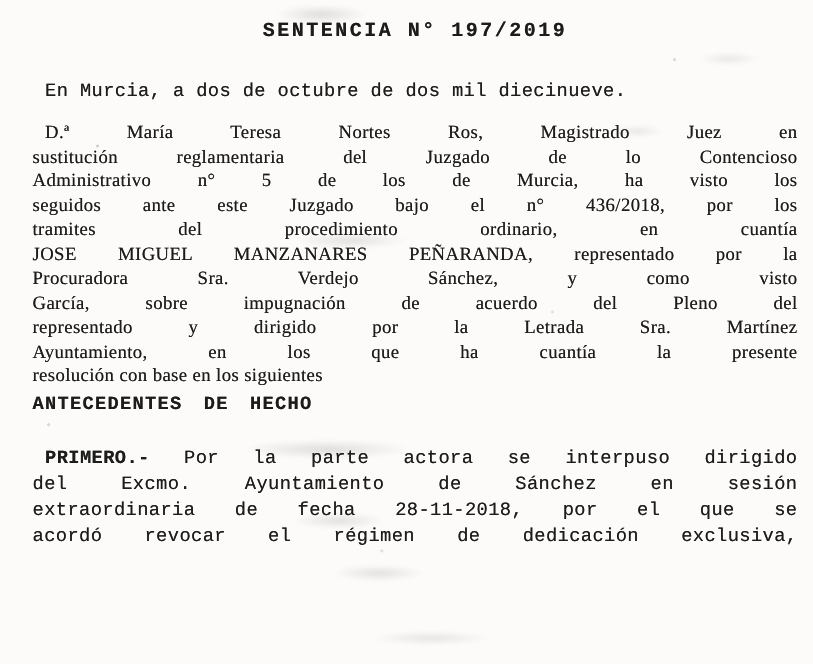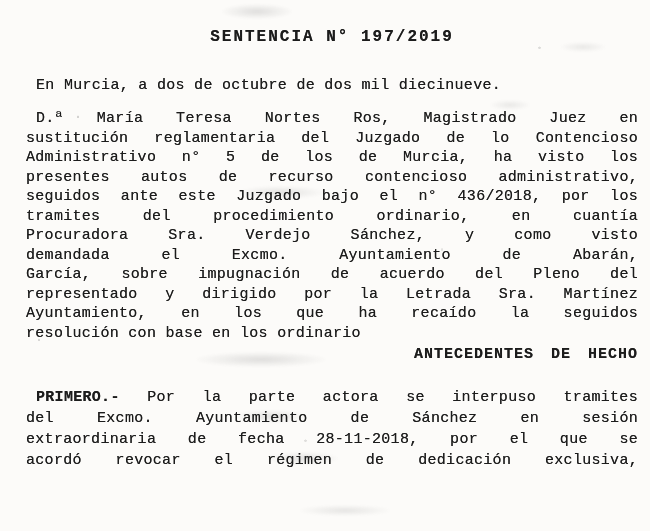--- a/index.html
+++ b/index.html
@@ -41,42 +41,42 @@
   .sm8 { left: 300px; top: 505px; width: 90px;  height: 11px; opacity:.35; }
 
   .sheet {
     position: relative;
     padding: 14px 12px 0 26px;
     font-size: 15px;
     letter-spacing: .3px;
     text-shadow: 0 0 .5px rgba(25,25,25,.75);
   }
   .doc-title {
-    margin: 12px;
+    margin: 0;
     text-align: center;
     font-size: 16px;
     font-weight: bold;
     letter-spacing: 2px;
     line-height: 22px;
   }
   .date-line {
     margin: 28px 0 4px 0;
     line-height: 20px;
     text-indent: 10px;
   }
   .para1 { margin-top: 13px; }
-  .para1 .ln { line-height: 19.5px; }
+  .para1 .ln { line-height: 19.5px; font-family: Liberation Serif, serif; }
   .para2 { margin-top: 21px; }
   .para2 .ln { line-height: 21px; }
   .j { text-align: justify; text-align-last: justify; }
   .ind { text-indent: 10px; }
   .b { font-weight: bold; margin-top: 20px; }
   .section-heading {
     margin: 1px 0 16px 0;
-    text-align: right;
+    text-align: left;
     font-size: 15px;
     font-weight: bold;
     letter-spacing: 1px;
     word-spacing: 7px;
     line-height: 22px;
   }
 </style>
 </head>
 <body>
 
@@ -93,33 +93,32 @@
 <div class="sheet">
 
   <h1 class="doc-title">SENTENCIA N° 197/2019</h1>
 
   <p class="date-line">En Murcia, a dos de octubre de dos mil diecinueve.</p>
 
   <div class="para1">
     <div class="ln j ind">D.ª María Teresa Nortes Ros, Magistrado Juez en</div>
     <div class="ln j">sustitución reglamentaria del Juzgado de lo Contencioso</div>
     <div class="ln j">Administrativo n° 5 de los de Murcia, ha visto los</div>
-    <div class="ln j">presentes autos de recurso contencioso administrativo,</div>
     <div class="ln j">seguidos ante este Juzgado bajo el n° 436/2018, por los</div>
     <div class="ln j">tramites del procedimiento ordinario, en cuantía</div>
+    <div class="ln j">JOSE MIGUEL MANZANARES PEÑARANDA, representado por la</div>
     <div class="ln j">Procuradora Sra. Verdejo Sánchez, y como visto</div>
-    <div class="ln j">demandada el Excmo. Ayuntamiento de Abarán,</div>
     <div class="ln j">García, sobre impugnación de acuerdo del Pleno del</div>
     <div class="ln j">representado y dirigido por la Letrada Sra. Martínez</div>
-    <div class="ln j">Ayuntamiento, en los que ha recaído la seguidos</div>
-    <div class="ln">resolución con base en los ordinario</div>
+    <div class="ln j">Ayuntamiento, en los que ha cuantía la presente</div>
+    <div class="ln">resolución con base en los siguientes</div>
   </div>
 
   <h2 class="section-heading">ANTECEDENTES DE HECHO</h2>
 
   <div class="para2">
-    <div class="ln j ind"><span class="b">PRIMERO.-</span> <span>Por la parte actora se interpuso tramites</span></div>
+    <div class="ln j ind"><span class="b">PRIMERO.-</span> <span>Por la parte actora se interpuso dirigido</span></div>
     <div class="ln j">del Excmo. Ayuntamiento de Sánchez en sesión</div>
     <div class="ln j">extraordinaria de fecha 28-11-2018, por el que se</div>
     <div class="ln j">acordó revocar el régimen de dedicación exclusiva,</div>
   </div>
 
 </div>
 
 </body></html>

